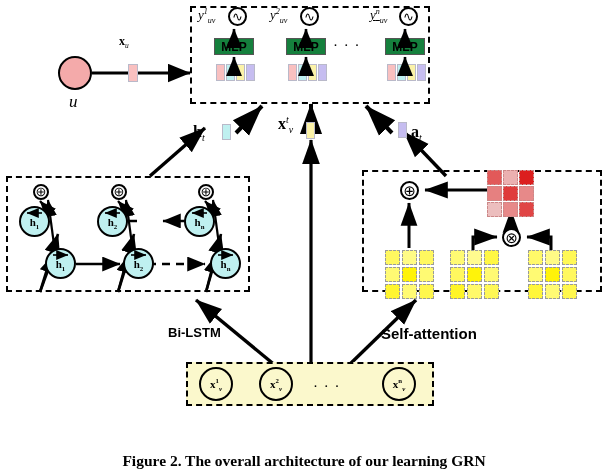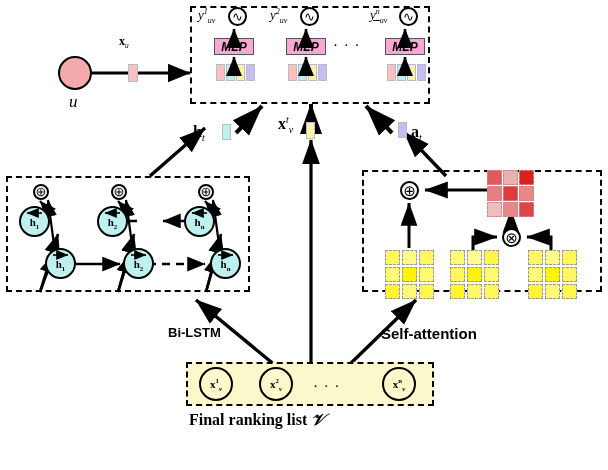--- a/index.html
+++ b/index.html
@@ -16,23 +16,23 @@
   .lstmcell{background:#bff0f0;}
   .listnode{background:#fbf8cc;}
   .opcirc{background:#fff;}
   
   .chip{position:absolute;box-sizing:border-box;border:1px solid #b9b9c9;}
   .chip.pink{background:#f9c0c0;}
   .chip.cyan{background:#bff0f0;}
   .chip.yellow{background:#fbf2a8;}
   .chip.purple{background:#c6bdf0;}
   
-  .mlp{position:absolute;background:#f9a8d4;border:1.6px solid #555;box-sizing:border-box;
+  .mlp{position:absolute;background:#15803d;border:1.6px solid #555;box-sizing:border-box;
        display:flex;align-items:center;justify-content:center;
-       font-family:"Liberation Sans",sans-serif;font-weight:bold;font-style:italic;}
+       font-family:"Liberation Sans",sans-serif;font-weight:bold;}
   
   .gcell{position:absolute;box-sizing:border-box;border:1.4px dashed #9a9a9a;}
   .rcell{position:absolute;box-sizing:border-box;border:1.2px dashed #c88;}
   
   .lbl{position:absolute;white-space:nowrap;line-height:1;}
   .bold{font-weight:bold;}
   .ital{font-style:italic;}
   .sansb{font-family:"Liberation Sans",sans-serif;font-weight:bold;}
   sup,sub{font-size:62%;line-height:0;}
   .cap{position:absolute;left:0;top:452px;width:608px;text-align:center;
@@ -277,19 +277,16 @@
   <div class="circ listnode" style="left:259px;top:367px;width:34px;height:34px;">
     <span class="bold" style="font-size:11px;">
       <span>x</span><sup>2</sup><sub class="ital">v</sub></span>
   </div>
   <div class="lbl" style="left:313px;top:379px;font-size:15px;letter-spacing:1px;">· · ·</div>
   <div class="circ listnode" style="left:382px;top:367px;width:34px;height:34px;">
     <span class="bold" style="font-size:11px;">
       <span>x</span><sup>n</sup><sub class="ital">v</sub></span>
   </div>
 
-  <div class="lbl bold" style="left:189px;top:412px;font-size:16px;">
-    <span>Final ranking list</span>
-    <span class="ital">𝒱</span>
-  </div>
-
+
+  <div class="cap">Figure 2. The overall architecture of our learning GRN</div>
 
 </div>
 
 </body></html>

